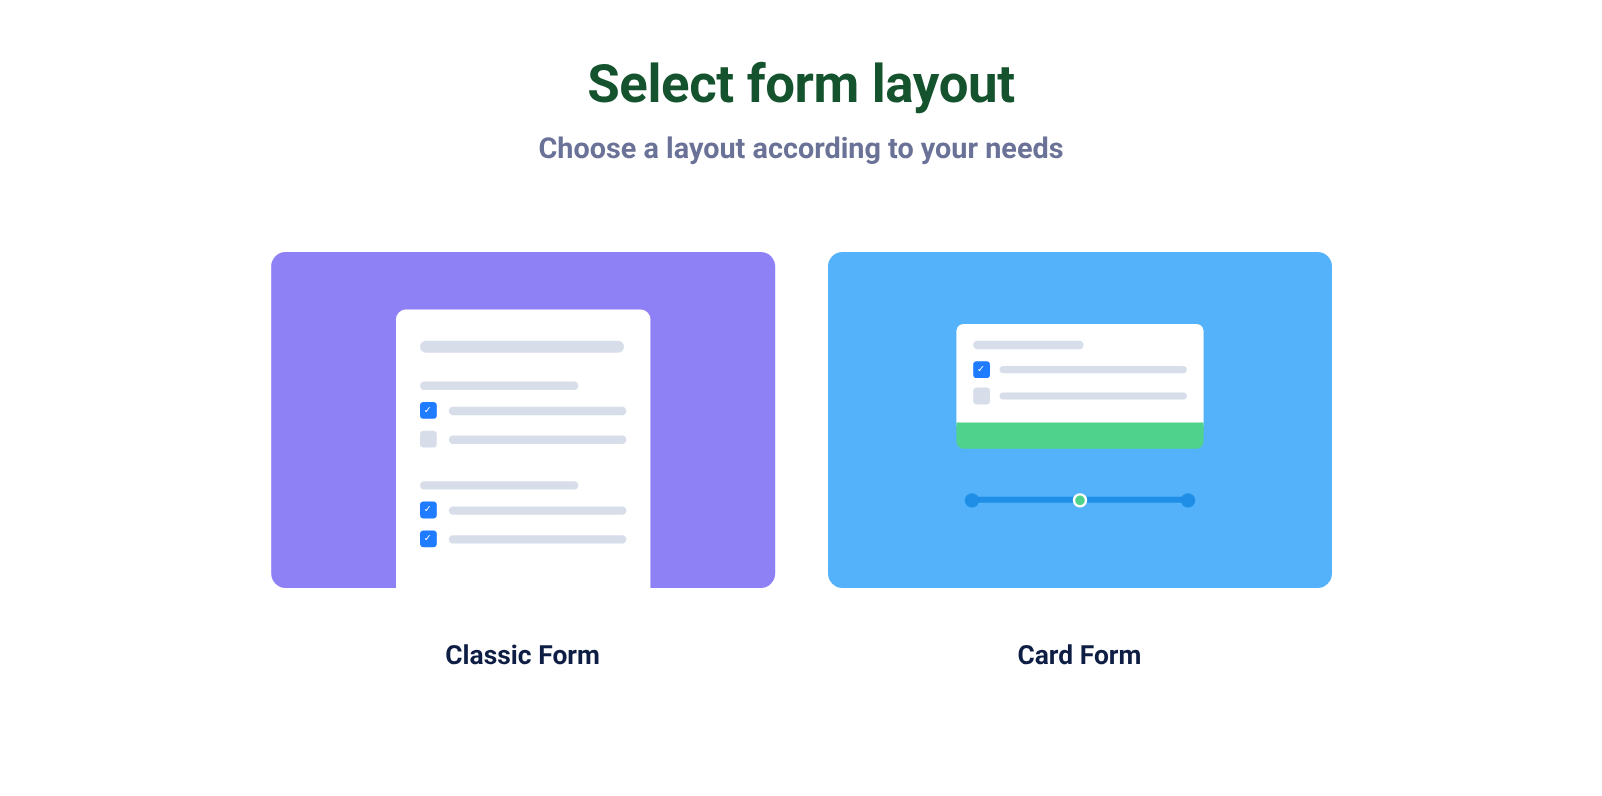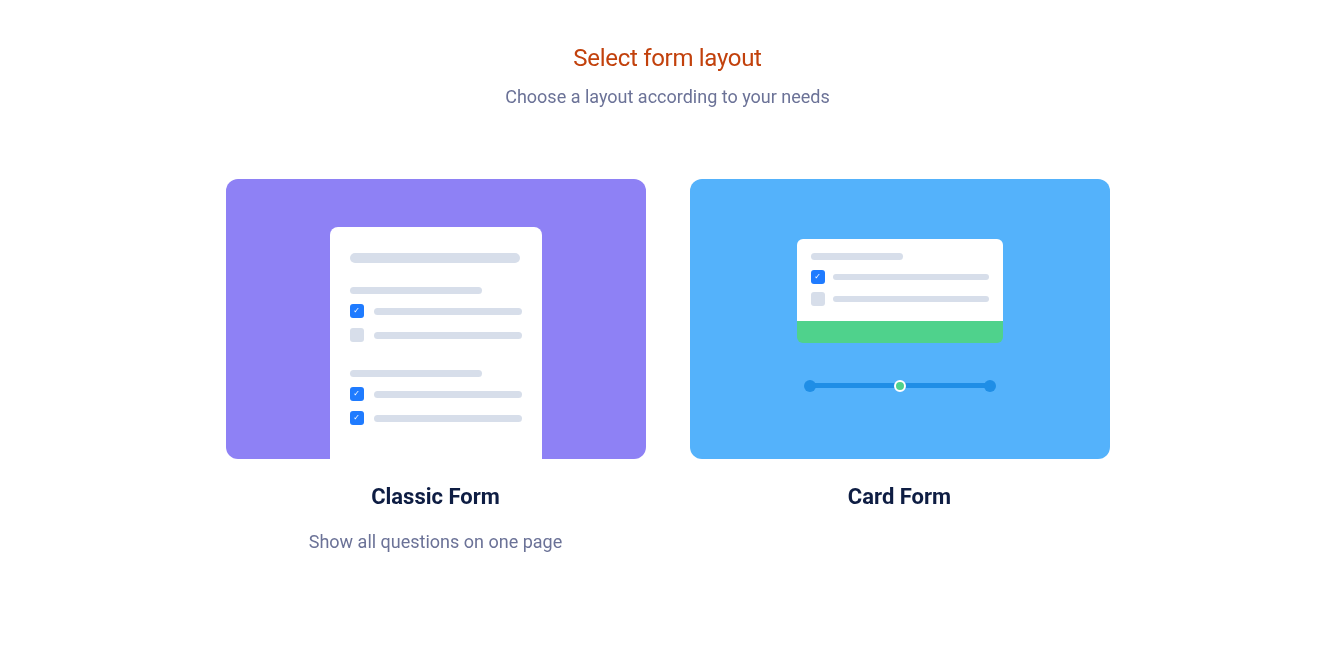--- a/index.html
+++ b/index.html
@@ -7,30 +7,30 @@
     width: 1335px;
     height: 663px;
     background: #ffffff;
     font-family: -apple-system, BlinkMacSystemFont, "Segoe UI", Roboto, Helvetica, Arial, sans-serif;
     display: flex;
     flex-direction: column;
     align-items: center;
     padding-top: 44px;
   }
   .page-title {
-    font-size: 24px;
-    font-weight: 400;
-    color: #c2410c;
+    font-size: 44px;
+    font-weight: 700;
+    color: #14532d;
     letter-spacing: -0.3px;
   }
   .page-subtitle {
     margin-top: 14px;
-    font-size: 18px;
+    font-size: 24px;
     color: #6b7297;
-    font-weight: 400;
+    font-weight: 700;
     text-align: center;
   }
   .options {
     margin-top: 72px;
     display: flex;
     gap: 44px;
     justify-content: center;
   }
   .option {
     display: flex;
@@ -106,21 +106,21 @@
     position: absolute; top: 50%;
     width: 12px; height: 12px;
     border-radius: 50%;
     transform: translate(-50%, -50%);
   }
   .progress-track .d1 { left: 0; background: #1f8ee6; }
   .progress-track .d2 { left: 50%; background: #4fd28c; border: 2px solid #fff; }
   .progress-track .d3 { left: 100%; background: #1f8ee6; }
 
   .option-title {
-    margin-top: 25px;
+    margin-top: 44px;
     font-size: 22px;
     font-weight: 700;
     color: #0e1d43;
   }
   .option-desc {
     margin-top: 22px;
     font-size: 18px;
     color: #6b7297;
   }
 </style>
@@ -152,21 +152,20 @@
             <span class="bar-row"></span>
           </div>
         <div class="row">
             <span class="cb on">✓</span>
             <span class="bar-row"></span>
           </div>
 
       </div>
     </div>
     <div class="option-title">Classic Form</div>
-    <div class="option-desc">Show all questions on one page</div>
   </div>
 
   <div class="option">
     <div class="preview card">
       <div class="mini-card">
         <div class="mc-title"></div>
         <div class="mc-row">
             <span class="cb on">✓</span>
             <span class="mc-bar"></span>
           </div>

